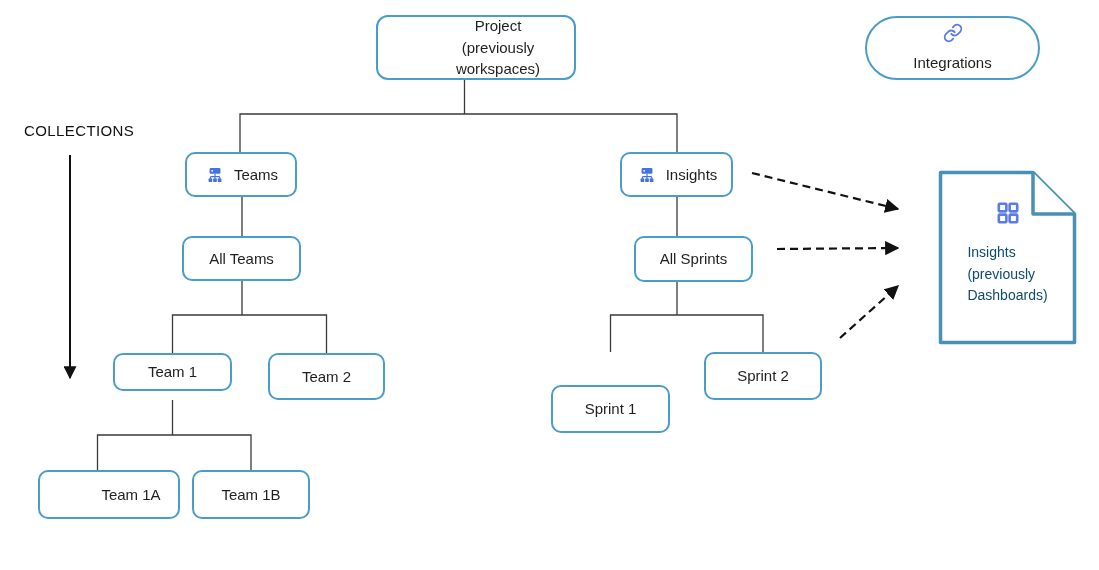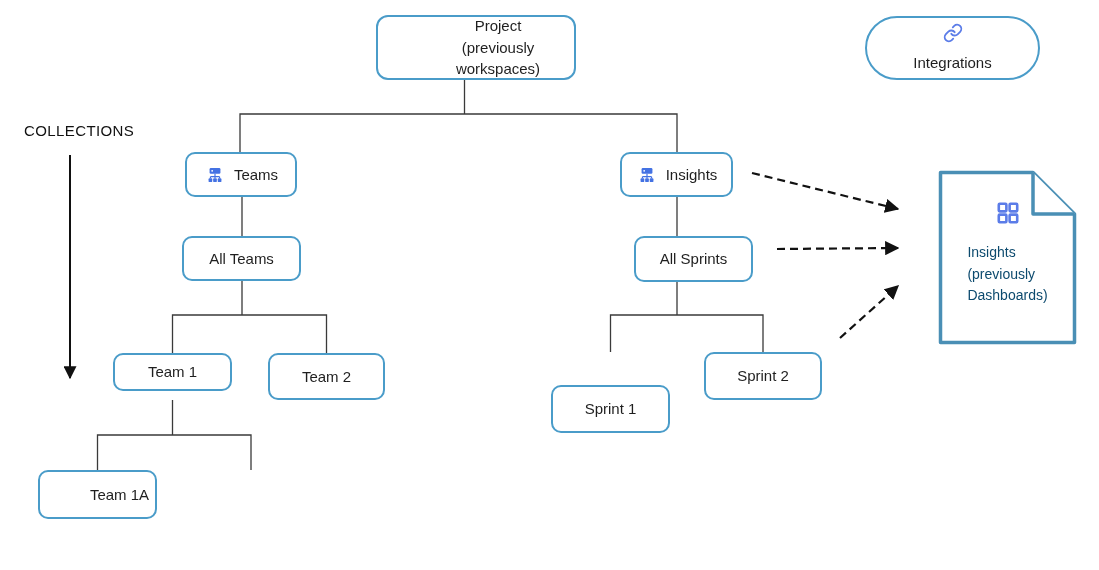--- a/index.html
+++ b/index.html
@@ -170,24 +170,27 @@
   </div>
 
   <div class="node" style="left:551px; top:352px; width:119px; height:48px;margin-top:33px;">
     <span>Sprint 1</span>
   </div>
 
   <div class="node" style="left:704px; top:352px; width:118px; height:48px;">
     <span>Sprint 2</span>
   </div>
 
-  <div class="node" style="left:38px; top:470px; width:119px; height:49px;padding-left:44px;">
+  <div class="node" style="left:38px; top:470px; width:142px; height:49px;padding-left:44px;">
     <span>Team 1A</span>
   </div>
 
+  <div class="node" style="left:192px; top:470px; width:118px; height:49px;">
+    <span>Team 1B</span>
+  </div>
 
   <div class="node pill" style="left:865px; top:16px; width:175px; height:64px;flex-direction:column;">
     <span class="icon">
       <svg width="20" height="20" viewBox="0 0 24 24" fill="none" stroke="#5b7ce8" stroke-width="2.2" stroke-linecap="round" stroke-linejoin="round">
         <path d="M10 13a5 5 0 0 0 7.54.54l3-3a5 5 0 0 0-7.07-7.07l-1.72 1.71"></path>
         <path d="M14 11a5 5 0 0 0-7.54-.54l-3 3a5 5 0 0 0 7.07 7.07l1.71-1.71"></path>
       </svg>
     </span>
     <span>Integrations</span>
   </div>

